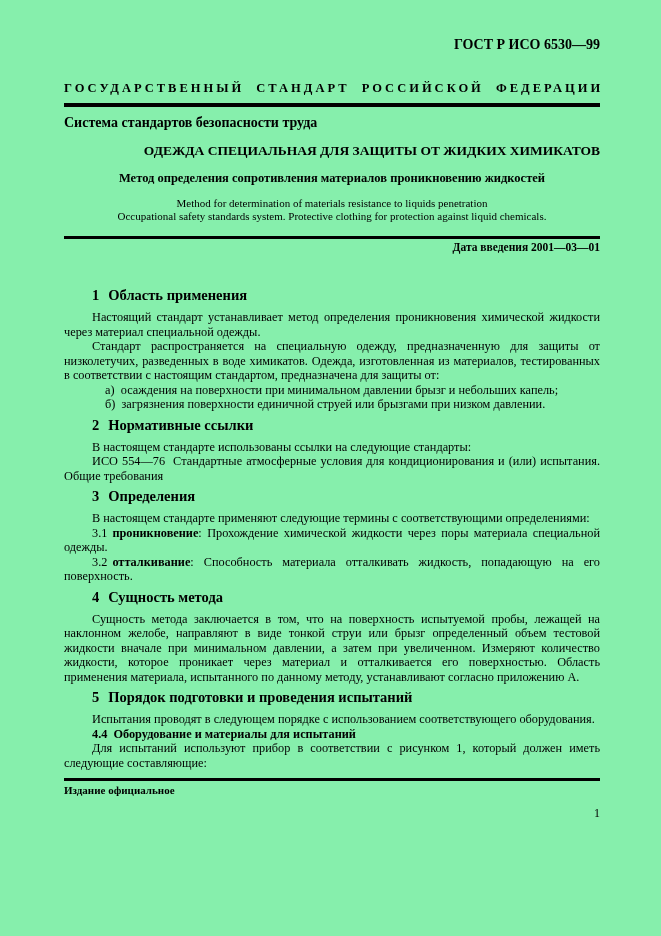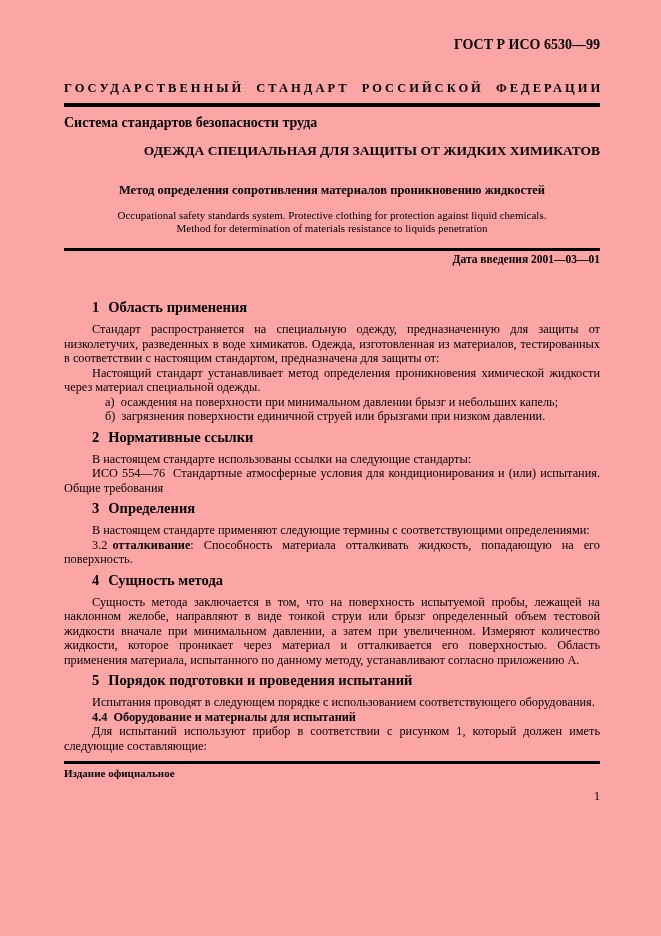--- a/index.html
+++ b/index.html
@@ -1,20 +1,20 @@
 <!DOCTYPE html>
 <html lang="ru"><head>
 <meta charset="utf-8">
 <style>
   html, body { margin: 0; padding: 0; background: #888; }
   .page {
     position: relative;
     width: 661px;
     height: 936px;
-    background: #fca5a5;
+    background: #86efac;
     color: #000;
     font-family: "Liberation Serif", "DejaVu Serif", serif;
     overflow: hidden;
     box-sizing: border-box;
     padding: 36px 61px 0 64px;
   }
   .doc-code {
     text-align: right;
     font-weight: bold;
     font-size: 14px;
@@ -42,21 +42,21 @@
     line-height: 13px;
   }
   .title-main {
     margin-top: 14px;
     text-align: right;
     font-weight: bold;
     font-size: 13.5px;
     line-height: 16px;
   }
   .title-sub {
-    margin-top: 24px;
+    margin-top: 12px;
     text-align: center;
     font-weight: bold;
     font-size: 12.5px;
     line-height: 15px;
   }
   .title-en {
     margin-top: 11px;
     text-align: center;
     font-size: 11px;
     line-height: 12.5px;
@@ -109,45 +109,46 @@
   <div class="doc-code">ГОСТ Р ИСО 6530—99</div>
 
   <div class="fed">ГОСУДАРСТВЕННЫЙ СТАНДАРТ РОССИЙСКОЙ ФЕДЕРАЦИИ</div>
   <div class="rule rule-1"></div>
 
   <div class="system">Система стандартов безопасности труда</div>
   <div class="title-main">ОДЕЖДА СПЕЦИАЛЬНАЯ ДЛЯ ЗАЩИТЫ ОТ ЖИДКИХ ХИМИКАТОВ</div>
   <div class="title-sub">Метод определения сопротивления материалов проникновению жидкостей</div>
 
   <div class="title-en">
+    <div>Method for determination of materials resistance to liquids penetration</div>
     <div>Occupational safety standards system. Protective clothing for protection against liquid chemicals.</div>
-    <div>Method for determination of materials resistance to liquids penetration</div>
   </div>
 
   <div class="rule rule-2"></div>
   <div class="date-line">Дата введения 2001—03—01</div>
 
   <div class="s-head s-head-1">
     <span class="s-num">1</span><span>Область применения</span>
   </div>
+  <p class="body ind">Настоящий стандарт устанавливает метод определения проникновения химической жидкости через материал специальной одежды.</p>
   <p class="body ind">Стандарт распространяется на специальную одежду, предназначенную для защиты от низколетучих, разведенных в воде химикатов. Одежда, изготовленная из материалов, тестированных в соответствии с настоящим стандартом, предназначена для защиты от:</p>
-  <p class="body ind">Настоящий стандарт устанавливает метод определения проникновения химической жидкости через материал специальной одежды.</p>
   <p class="body list nw">а)&nbsp; осаждения на поверхности при минимальном давлении брызг и небольших капель;</p>
   <p class="body list nw">б)&nbsp; загрязнения поверхности единичной струей или брызгами при низком давлении.</p>
 
   <div class="s-head">
     <span class="s-num">2</span><span>Нормативные ссылки</span>
   </div>
   <p class="body ind nw">В настоящем стандарте использованы ссылки на следующие стандарты:</p>
   <p class="body ind">ИСО 554—76&nbsp; Стандартные атмосферные условия для кондиционирования и (или) испытания. Общие требования</p>
 
   <div class="s-head">
     <span class="s-num">3</span><span>Определения</span>
   </div>
   <p class="body ind nw">В настоящем стандарте применяют следующие термины с соответствующими определениями:</p>
+  <p class="body ind"><span class="def-num">3.1</span><b>проникновение</b><span>: Прохождение химической жидкости через поры материала специальной одежды.</span></p>
   <p class="body ind"><span class="def-num">3.2</span><b>отталкивание</b><span>: Способность материала отталкивать жидкость, попадающую на его поверхность.</span></p>
 
   <div class="s-head">
     <span class="s-num">4</span><span>Сущность метода</span>
   </div>
   <p class="body ind">Сущность метода заключается в том, что на поверхность испытуемой пробы, лежащей на наклонном желобе, направляют в виде тонкой струи или брызг определенный объем тестовой жидкости вначале при минимальном давлении, а затем при увеличенном. Измеряют количество жидкости, которое проникает через материал и отталкивается его поверхностью. Область применения материала, испытанного по данному методу, устанавливают согласно приложению А.</p>
 
   <div class="s-head">
     <span class="s-num">5</span><span>Порядок подготовки и проведения испытаний</span>
   </div>

